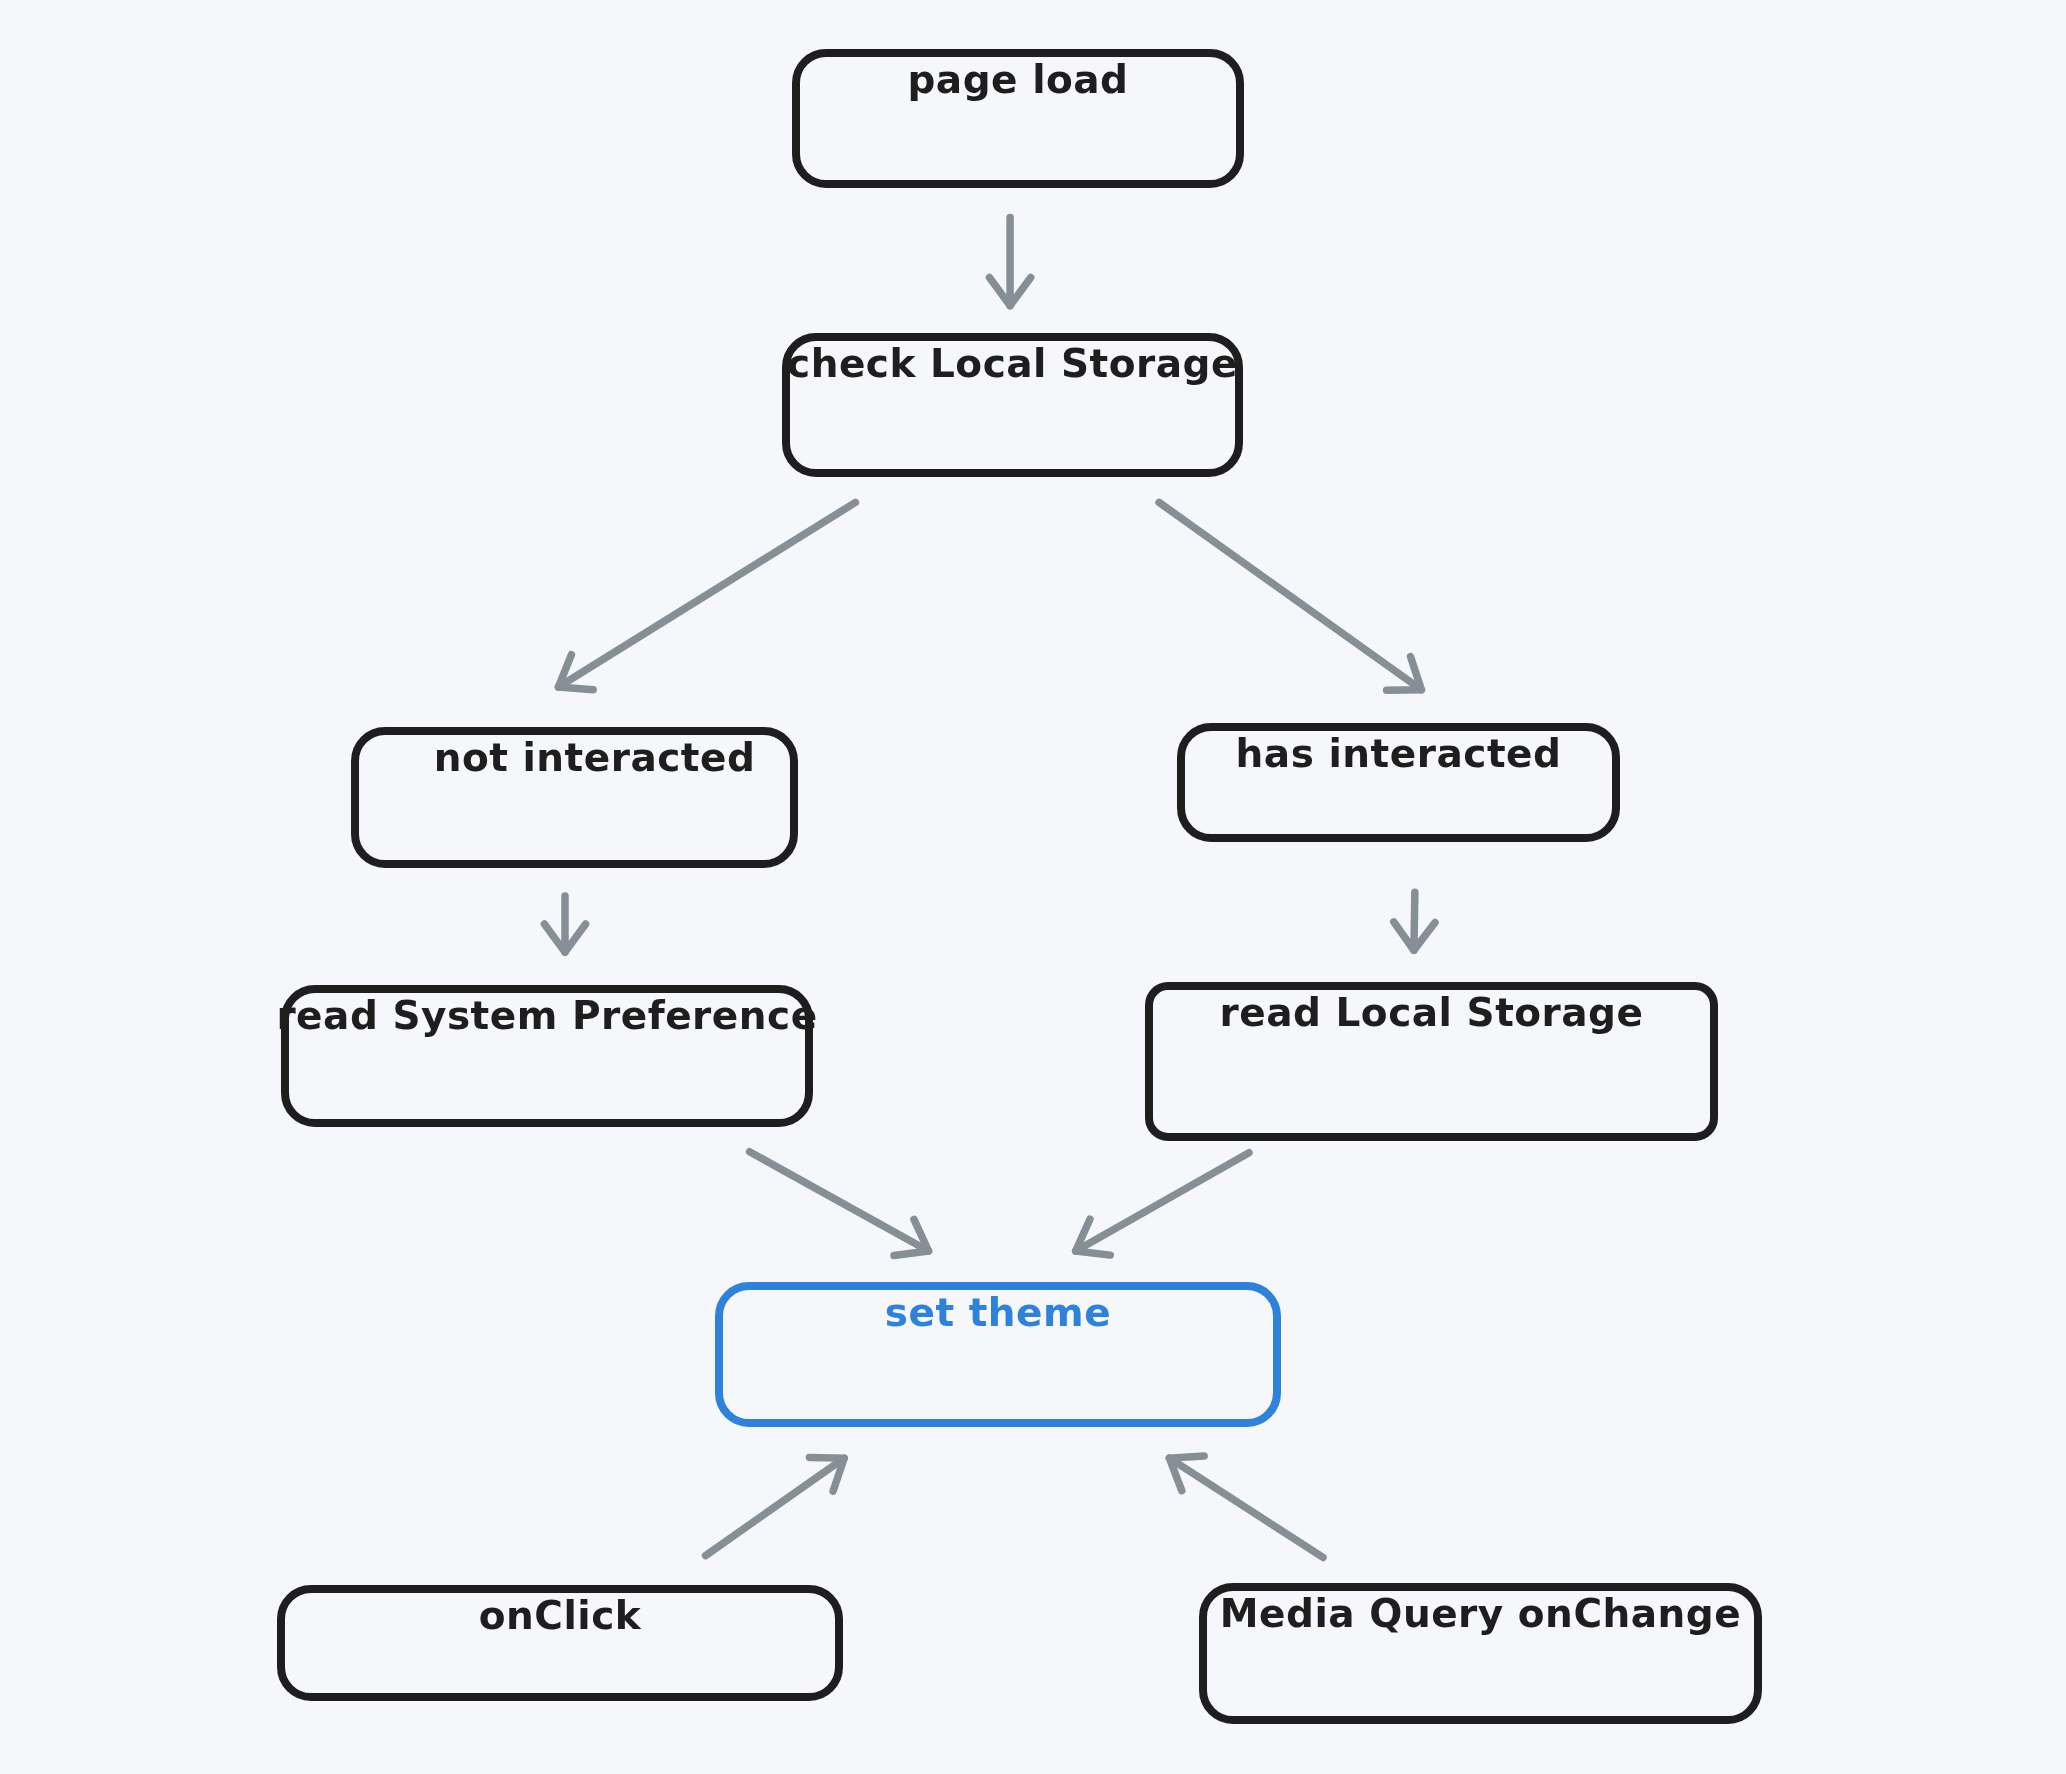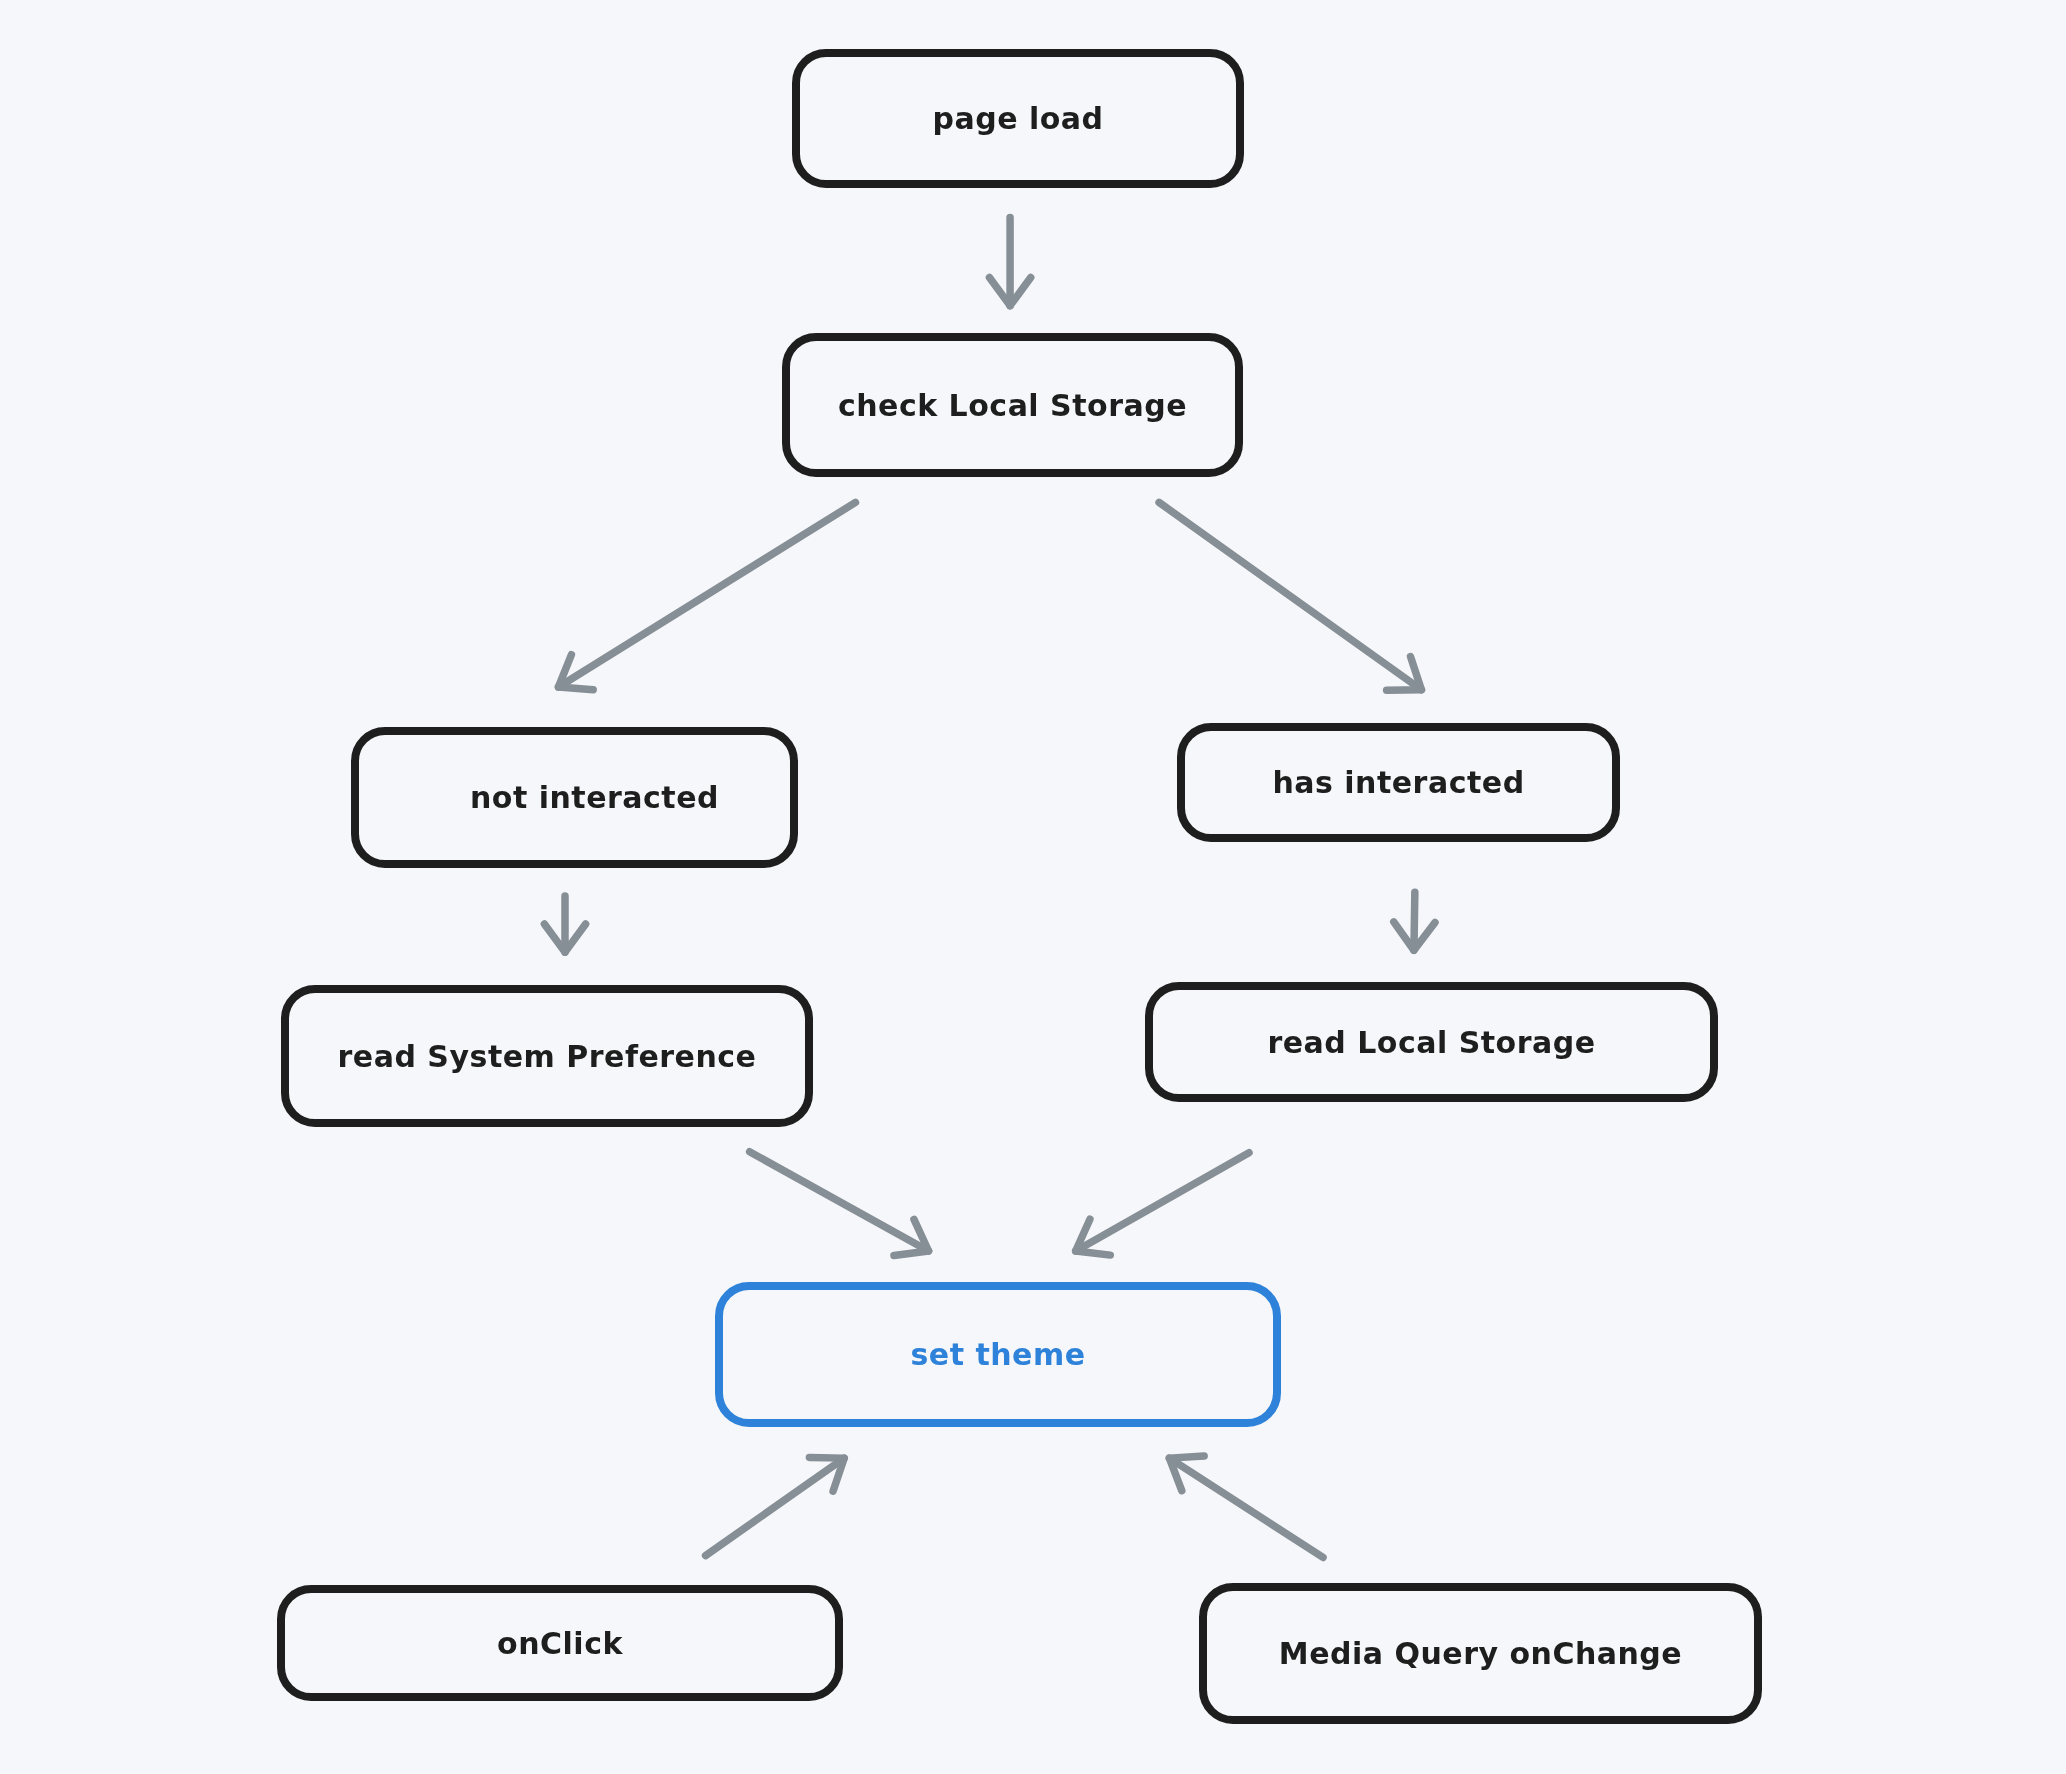--- a/index.html
+++ b/index.html
@@ -34,40 +34,40 @@
     stroke-linecap: round;
     stroke-linejoin: round;
   }
   .node {
     position: absolute;
     box-sizing: border-box;
     border: 8.4px solid var(--node_stroke, #1e1e1e);
     border-radius: 34px;
     background: transparent;
     display: flex;
-    align-items: center;
+    align-items: flex-start;
     justify-content: center;
     color: var(--text_color, #1e1e1e);
-    font-size: 30px;
+    font-size: 39px;
     font-weight: 700;
     letter-spacing: 0.5px;
     white-space: nowrap;
     text-align: center;
   }
   .node.accent {
     border-color: var(--accent_stroke, #2e82d9);
     color: var(--accent_text, #2e82d9);
   }
   
   #n-page-load              { left: 792px;  top: 49px;   width: 452px; height: 139px; }
   #n-check-local-storage    { left: 782px;  top: 333px;  width: 461px; height: 144px; }
   #n-not-interacted         { left: 351px;  top: 727px;  width: 447px; height: 141px; padding-left: 40px; }
   #n-has-interacted         { left: 1177px; top: 723px;  width: 443px; height: 119px; }
   #n-read-system-preference { left: 281px;  top: 985px; width: 532px; height: 142px; }
-  #n-read-local-storage     { left: 1145px; top: 982px; width: 573px; height: 120px; }
+  #n-read-local-storage     { left: 1145px; top: 982px; width: 573px; height: 159px; border-radius: 23px; }
   #n-set-theme              { left: 715px;  top: 1282px; width: 566px; height: 145px; }
   #n-onclick                { left: 277px;  top: 1585px; width: 566px; height: 116px; }
   #n-media-query-onchange   { left: 1199px; top: 1583px; width: 563px; height: 141px; }
 </style>
 </head>
 <body>
 
 <div class="canvas">
 
   <svg class="arrow-layer" viewBox="0 0 2206 1894" xmlns="http://www.w3.org/2000/svg">

